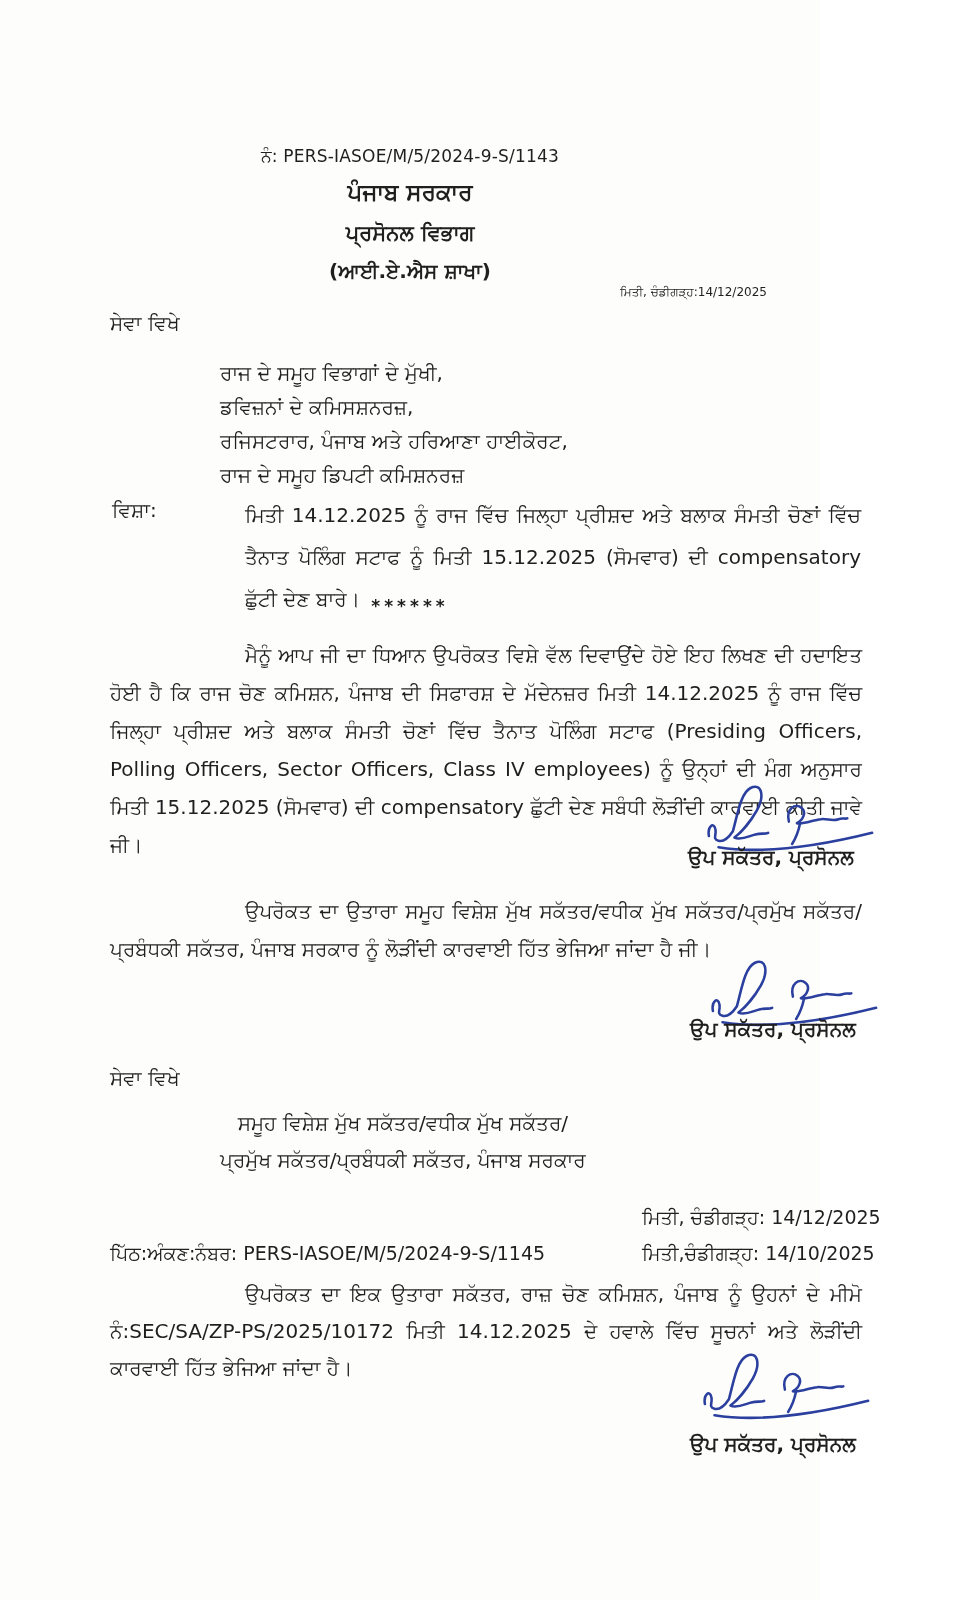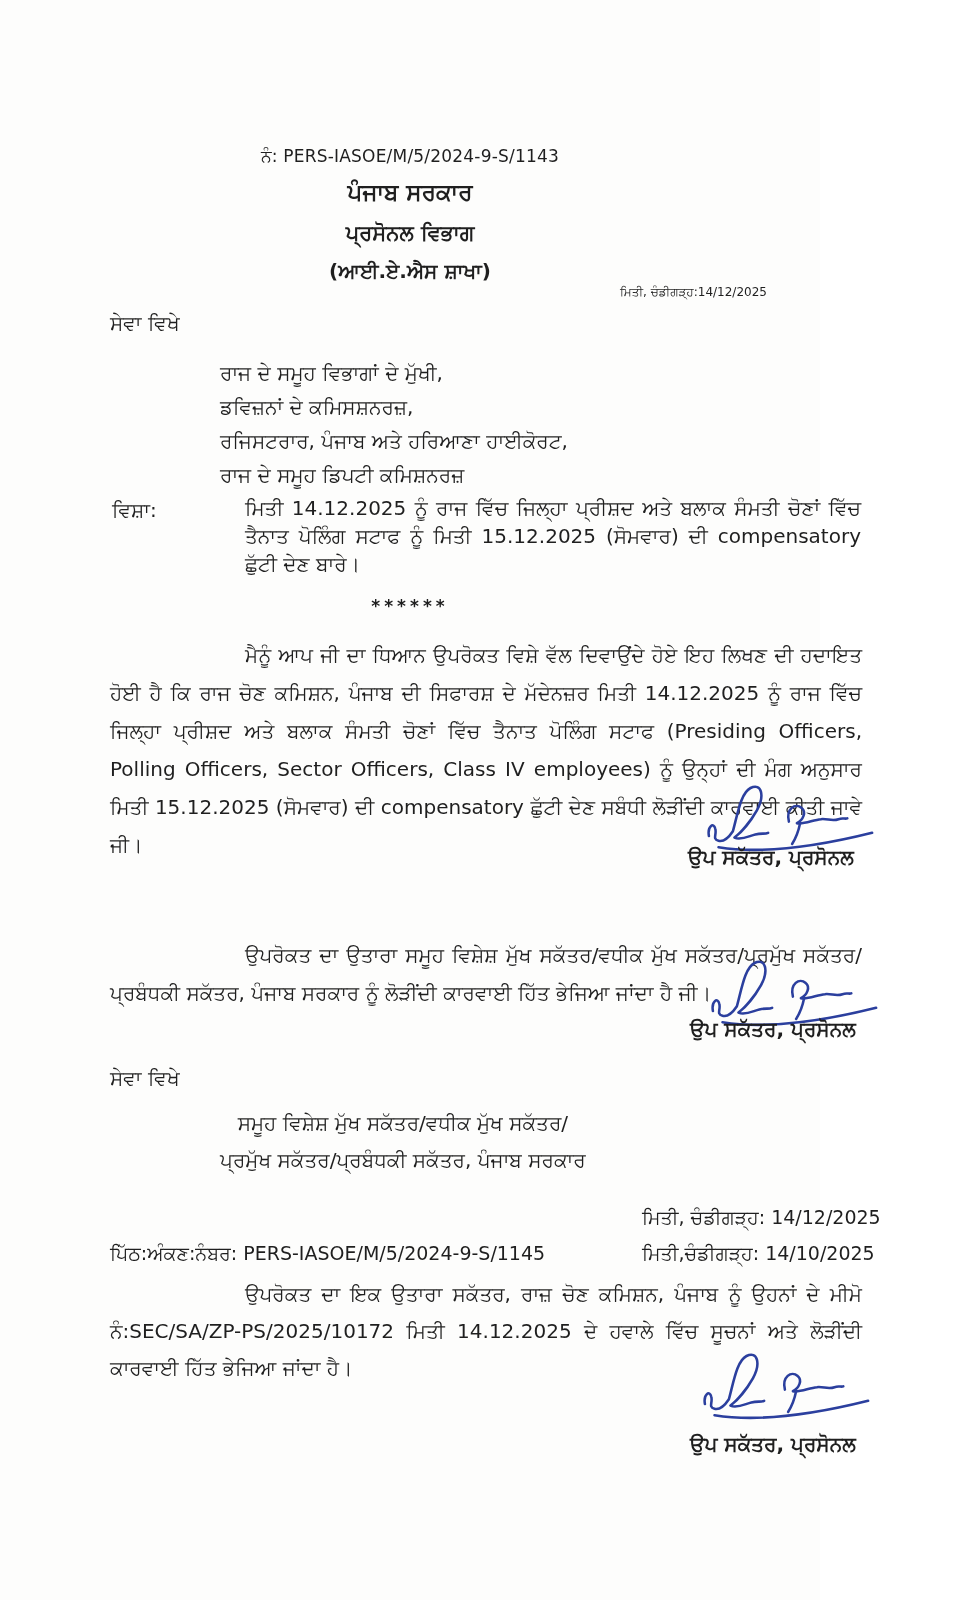--- a/index.html
+++ b/index.html
@@ -19,25 +19,25 @@
   .dept{top:221px;font-size:21px;font-weight:bold;}
   .branch{top:259px;font-size:20px;font-weight:bold;}
   .dateline{top:285px;left:620px;font-size:12px;}
   .seva{left:110px;font-size:20px;}
   .seva1{top:311px;}
   .seva2{top:1066px;}
   .addr{left:220px;font-size:20px;line-height:34px;}
   .addr1{top:356px;}
   .addr2{top:1105px;line-height:37px;text-align:center;}
   .subj-label{left:112px;top:498px;font-size:20px;}
-  .subj-text{left:245px;top:494px;width:616px;font-size:20px;line-height:28px;text-align:justify;}
+  .subj-text{left:245px;top:494px;width:616px;font-size:20px;line-height:42px;text-align:justify;}
   .stars{top:596px;font-size:17px;letter-spacing:4px;font-weight:bold;}
   .para{left:110px;width:752px;font-size:20px;line-height:38px;text-align:justify;text-indent:135px;}
   .p1{top:636px;}
-  .p2{top:892px;margin-top:44px;}
+  .p2{top:892px;}
   .p3{top:1276px;line-height:37px;}
   .sig{width:205px;height:80px;}
   .sig1{left:688px;top:780px;}
   .sig2{left:692px;top:955px;}
   .sig3{left:684px;top:1348px;}
   .sig-title{font-size:20px;font-weight:bold;white-space:nowrap;}
   .st1{left:688px;top:845px;}
   .st2{left:690px;top:1017px;}
   .st3{left:690px;top:1432px;}
   .endo-no{left:110px;font-size:19px;white-space:nowrap;}

